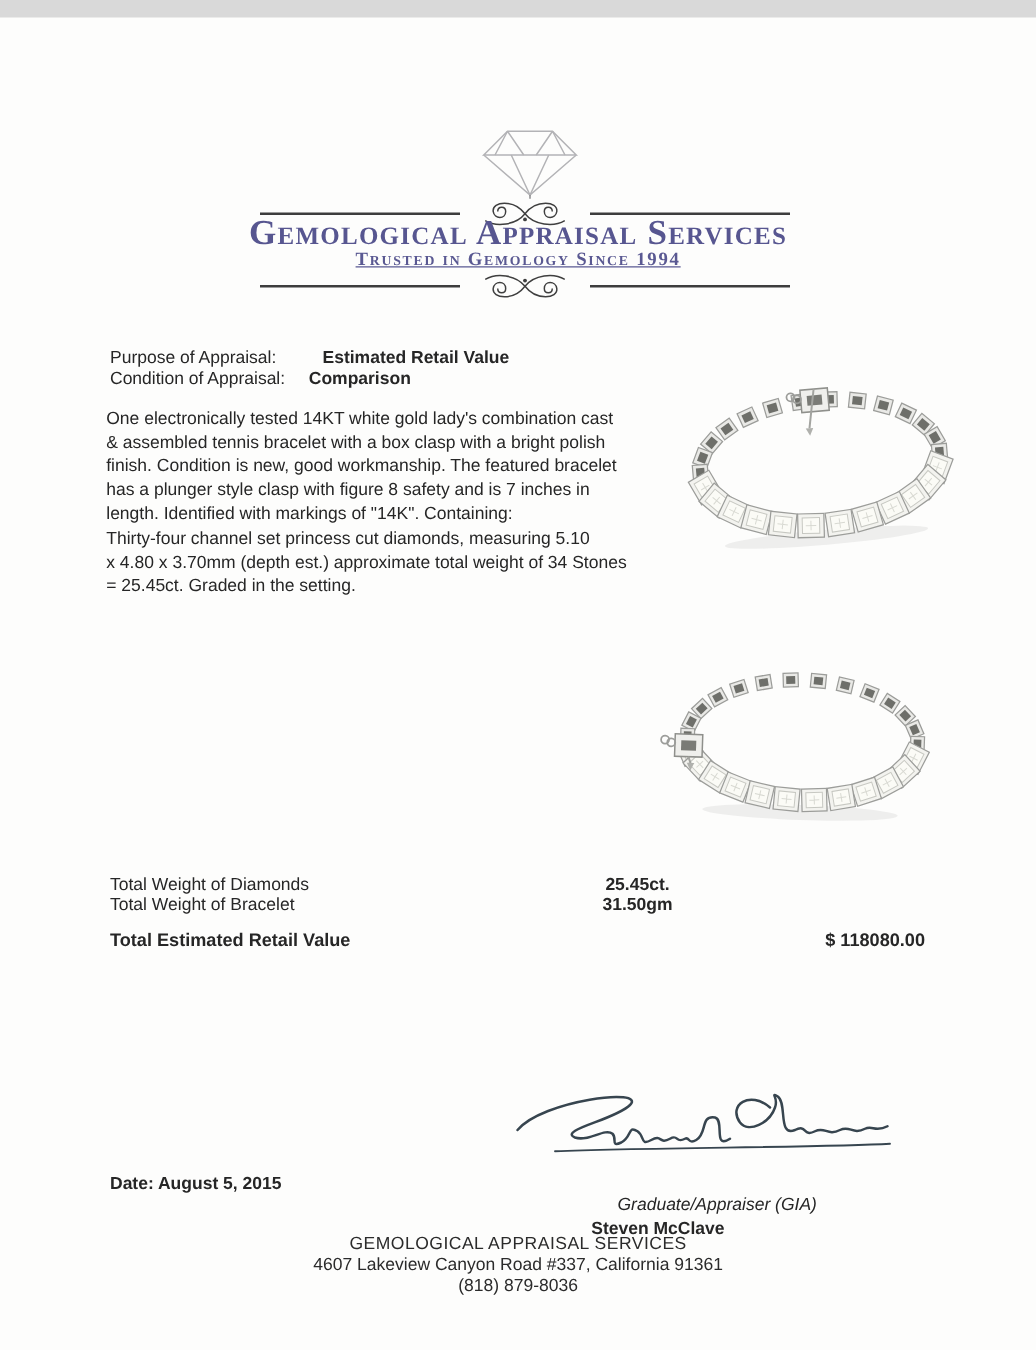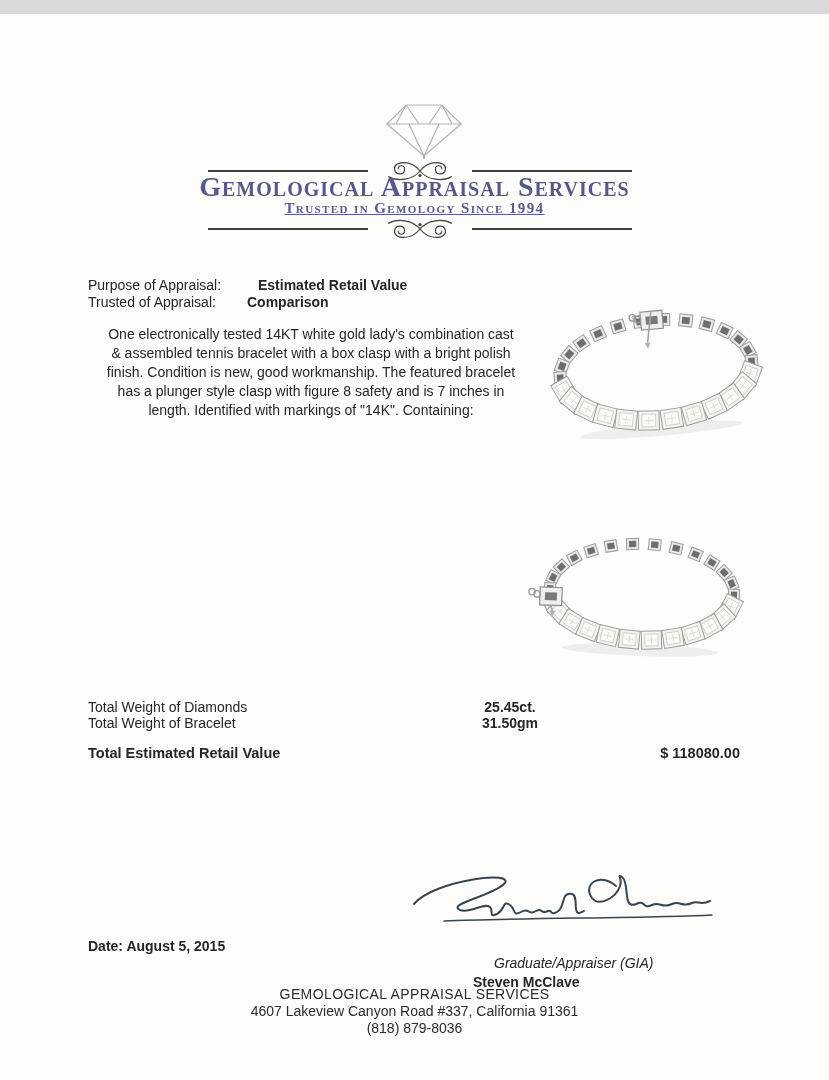--- a/index.html
+++ b/index.html
@@ -19,21 +19,21 @@
     left:0;right:0;top:186px;text-align:center;
     font-family:"Liberation Serif",serif;font-variant:small-caps;
     font-size:15px;font-weight:600;letter-spacing:1.4px;color:#5a5992;text-decoration:underline;
   }
   .rule-row{left:208px;width:424px;height:26px;display:flex;align-items:center;}
   .rule-row .rule{flex:1;height:2px;background:#3d3d3d;}
   .rule-row svg{flex:0 0 auto;margin:0 2px;}
   
   .t{font-size:14px;line-height:17px;white-space:pre-line;}
   .b{font-weight:bold;}
-  .para{width:452px;line-height:19px;text-align:center;}
+  .para{width:452px;line-height:19px;}
   .kv-label{left:88px;}
   .kv-value{left:247px;font-weight:bold;}
   .specs{left:115px;top:469px;display:grid;grid-template-columns:98px auto;line-height:16.6px;font-size:14px;}
   .tot-label{left:88px;font-size:14px;}
   .tot-value{left:452px;width:116px;text-align:center;font-weight:bold;font-size:14px;}
   .retail-label{left:88px;top:731px;font-weight:bold;font-size:14.5px;}
   .retail-value{left:636px;top:731px;width:104px;text-align:right;font-weight:bold;font-size:14.5px;}
   
   .date{left:88px;top:924px;font-weight:bold;font-size:14px;}
   .sig-name{left:473px;top:960px;font-weight:bold;font-size:14px;}
@@ -79,28 +79,31 @@
         <path d="M55,13 C65,0 84,2 83,11 C82,18 72,18 72,11 C72,6 79,6 79,11"></path>
         <path d="M55,13 C47,23 30,25 20,19 M55,13 C63,23 80,25 90,19"></path>
       </g>
       <circle cx="55" cy="18" r="1.7" fill="#3f3f3f"></circle>
     </svg>
     <span class="rule"></span>
   </div>
 
   <div class="abs t kv-label" style="top:263px;">Purpose of Appraisal:</div>
   <div class="abs t kv-value" style="top:263px;padding-left:11px;">Estimated Retail Value</div>
-  <div class="abs t kv-label" style="top:280px;">Trusted of Appraisal:</div>
+  <div class="abs t kv-label" style="top:280px;">Condition of Appraisal:</div>
   <div class="abs t kv-value" style="top:280px;">Comparison</div>
 
   <div class="abs t para" style="left:85px;top:311px;">One electronically tested 14KT white gold lady's combination cast
 &amp; assembled tennis bracelet with a box clasp with a bright polish
 finish. Condition is new, good workmanship. The featured bracelet
 has a plunger style clasp with figure 8 safety and is 7 inches in
 length. Identified with markings of "14K".  Containing:</div>
+  <div class="abs t para" style="left:85px;top:407px;">Thirty-four channel set princess cut diamonds, measuring 5.10
+x 4.80 x 3.70mm (depth est.) approximate total weight of 34 Stones
+= 25.45ct. Graded in the setting.</div>
 
 
   <svg id="photo-top" class="abs" style="left:524px;top:284px;" width="264" height="148" viewBox="0 0 264 148">
       <g transform="rotate(-5 132 72)">
         <ellipse cx="132" cy="132" rx="81.6" ry="6" fill="rgba(110,110,110,0.10)"></ellipse>
         <rect x="114.42847869548893" y="15.864556295097302" width="12" height="13" transform="rotate(86.38139850907581 120.42847869548893 22.3645562950973)" fill="#e9e9e6" stroke="#9c9d9a" stroke-width="1"></rect>
         <rect x="117.06847869548893" y="18.464556295097303" width="6.720000000000001" height="7.8" transform="rotate(86.38139850907581 120.42847869548893 22.3645562950973)" fill="#6e6f6a"></rect>
         <rect x="137.57152130451104" y="15.864556295097302" width="12" height="13" transform="rotate(93.61860149092419 143.57152130451104 22.3645562950973)" fill="#e9e9e6" stroke="#9c9d9a" stroke-width="1"></rect>
         <rect x="140.21152130451102" y="18.464556295097303" width="6.720000000000001" height="7.8" transform="rotate(93.61860149092419 143.57152130451104 22.3645562950973)" fill="#6e6f6a"></rect>
         <rect x="160.04206915608341" y="18.74918786572926" width="12" height="13" transform="rotate(101.17357160088191 166.04206915608341 25.24918786572926)" fill="#e9e9e6" stroke="#9c9d9a" stroke-width="1"></rect>

